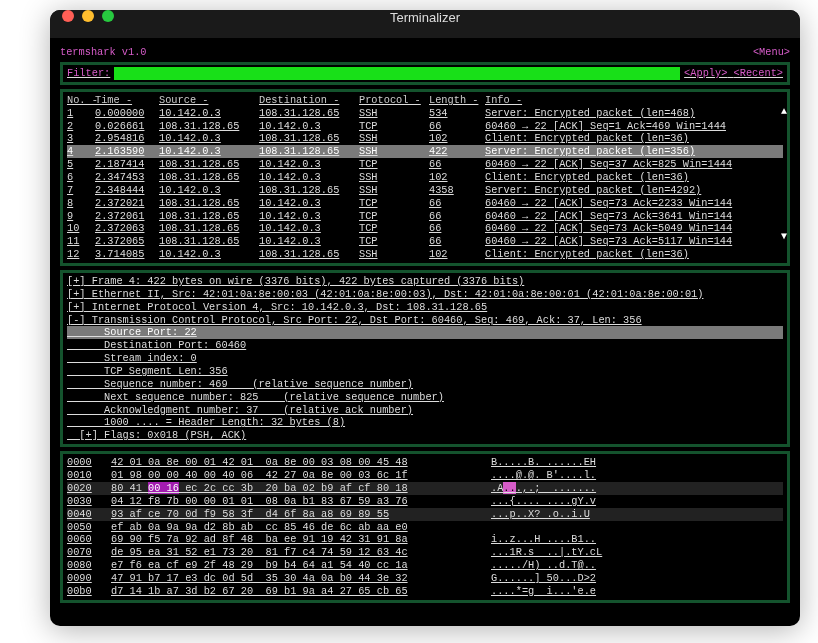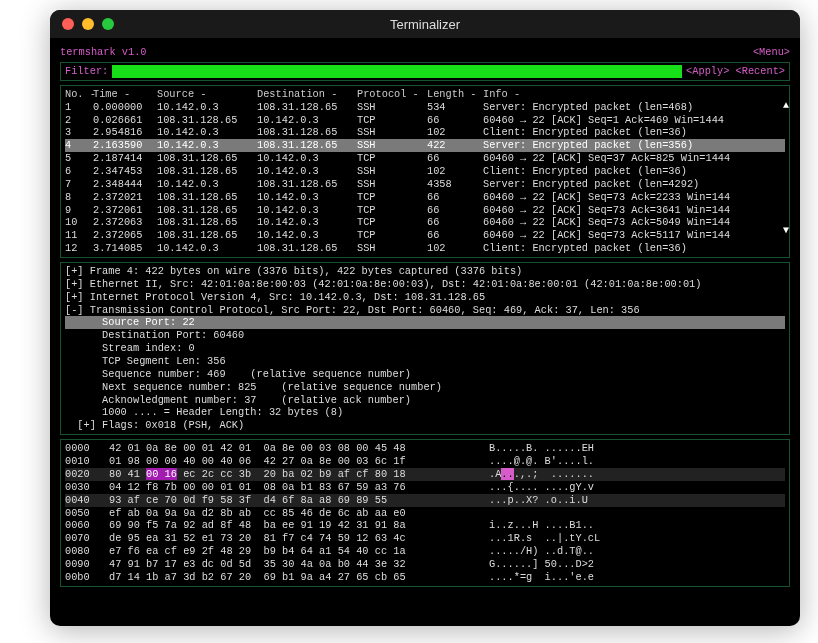--- a/index.html
+++ b/index.html
@@ -3,33 +3,33 @@
 <meta charset="utf-8">
 <style>
   * { box-sizing: border-box; margin: 0; padding: 0; }
   html, body { width: 818px; height: 643px; background: #fff; font-family: "Menlo", "Consolas", "Courier New", monospace; }
   .window {
     position: absolute; left: 50px; top: 10px; width: 750px; height: 616px;
     background: #000; border-radius: 10px; box-shadow: 0 4px 30px rgba(0,0,0,0.3);
     overflow: hidden;
   }
   .titlebar {
-    height: 28px; background: #1a1a1a; display: flex; align-items: center; position: relative;
+    height: 28px; background: #1a1a1a; display: flex; align-items: flex-start; position: relative;
   }
   .traffic { display: flex; gap: 8px; margin-left: 12px; }
   .traffic span { width: 12px; height: 12px; border-radius: 50%; display: inline-block; }
   .dot-r { background: #ff5f56; }
   .dot-y { background: #ffbd2e; }
   .dot-g { background: #27c93f; }
   .title { position: absolute; width: 100%; text-align: center; color: #ddd; font-size: 13px; font-family: -apple-system, sans-serif; }
   .term {
     padding: 8px 10px 10px 10px; color: #ddd; font-size: 10.3px; line-height: 1.25;
   }
   .hdrline { display: flex; justify-content: space-between; color: #d65cc9; margin-bottom: 3px; gap: 21px; }
-  .box { border: 1px solid #14532d; padding: 2px 4px; margin-bottom: 4px; }
+  .box { border: 3px solid #14532d; padding: 2px 4px; margin-bottom: 4px; text-decoration: underline; }
   .filterbox { display: flex; align-items: center; }
   .f-label { color: #d65cc9; margin-right: 4px; }
   .f-input { flex: 1; background: #18e018; height: 13px; }
   .f-actions { color: #d65cc9; margin-left: 4px; }
   .pane { position: relative; }
   .pkt-header, .pkt-row { display: grid; grid-template-columns: 28px 64px 100px 100px 70px 56px auto; white-space: nowrap; overflow: hidden; }
   .pkt-header { color: #ccc; margin-bottom: 0px; }
   .pkt-row.sel { background: #7a7a7a; color: #fff; }
   .scroll { position: absolute; right: -2px; top: 14px; width: 8px; color: #fff; font-size: 10px; }
   .details .line { white-space: pre; overflow: hidden; }

